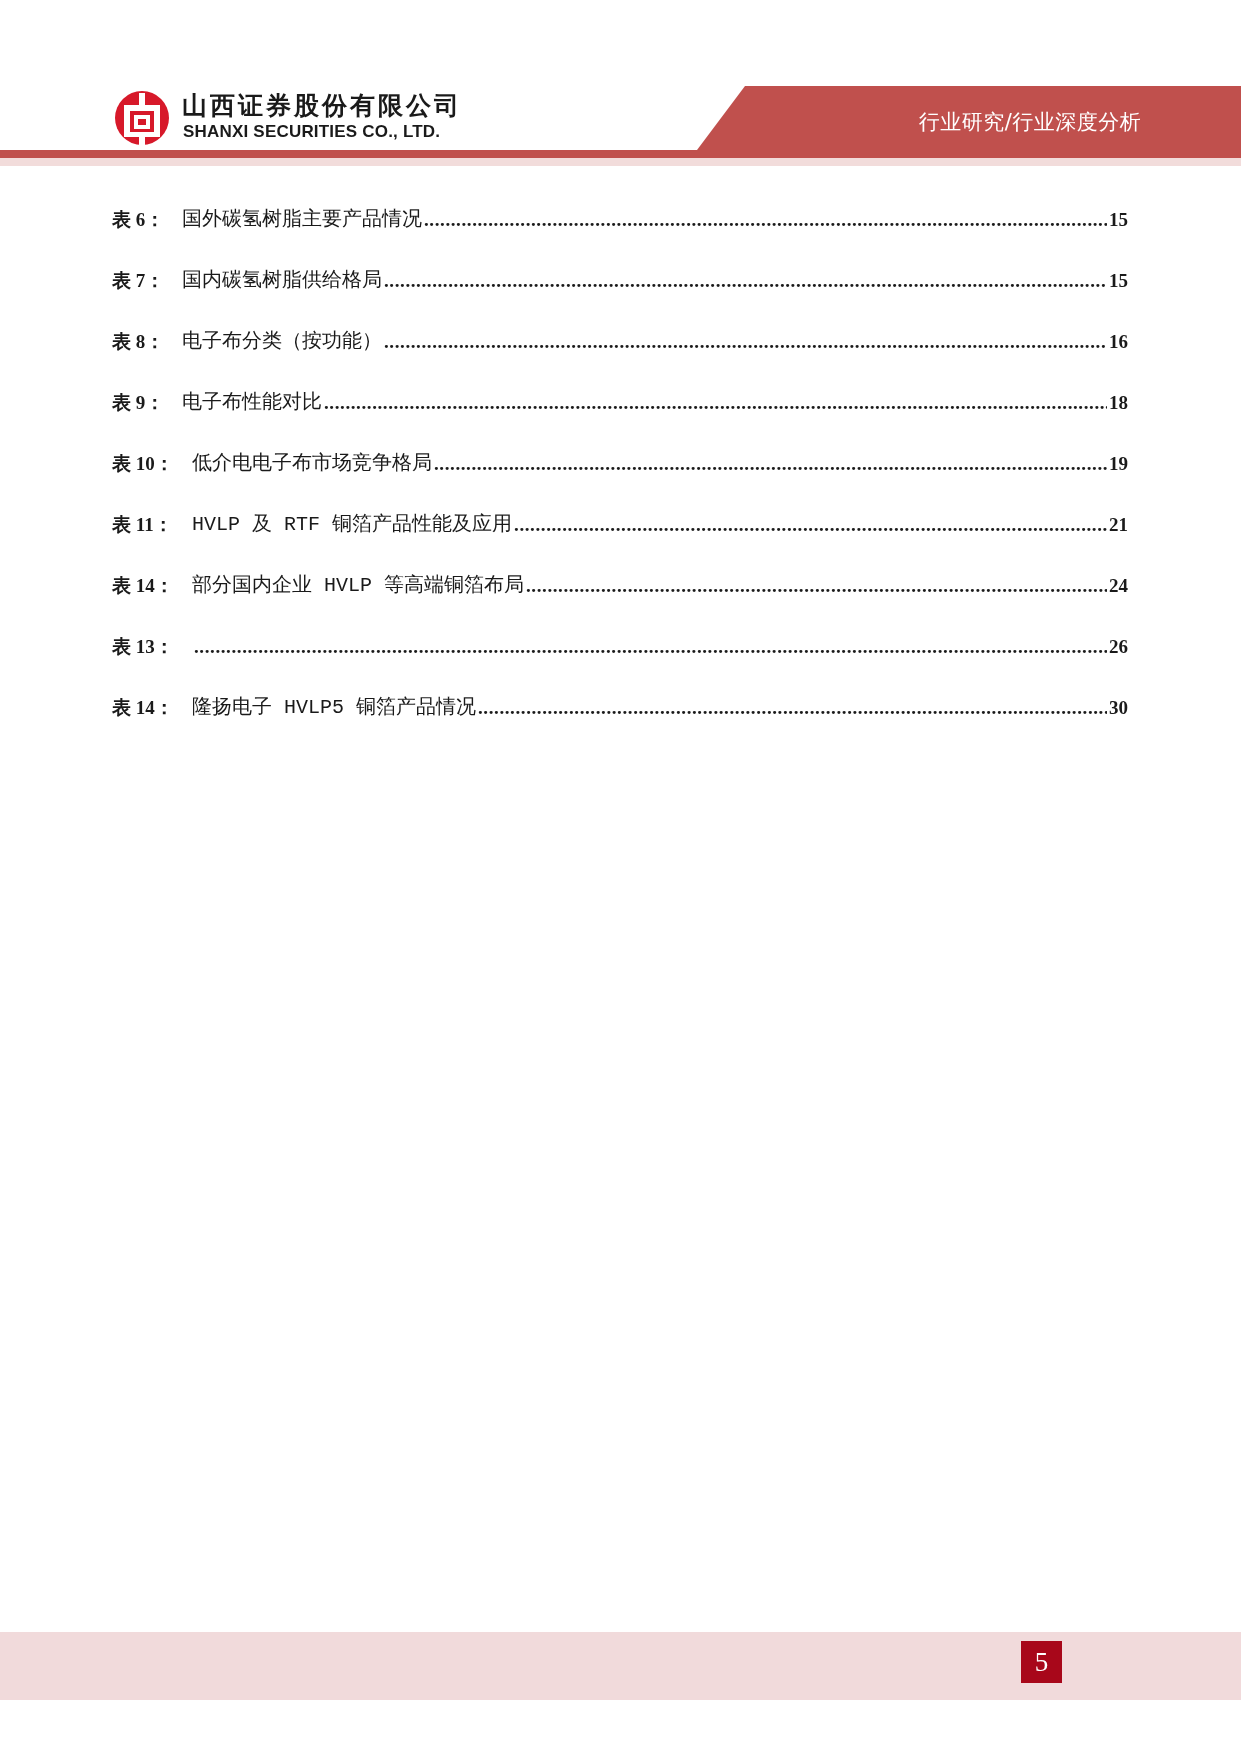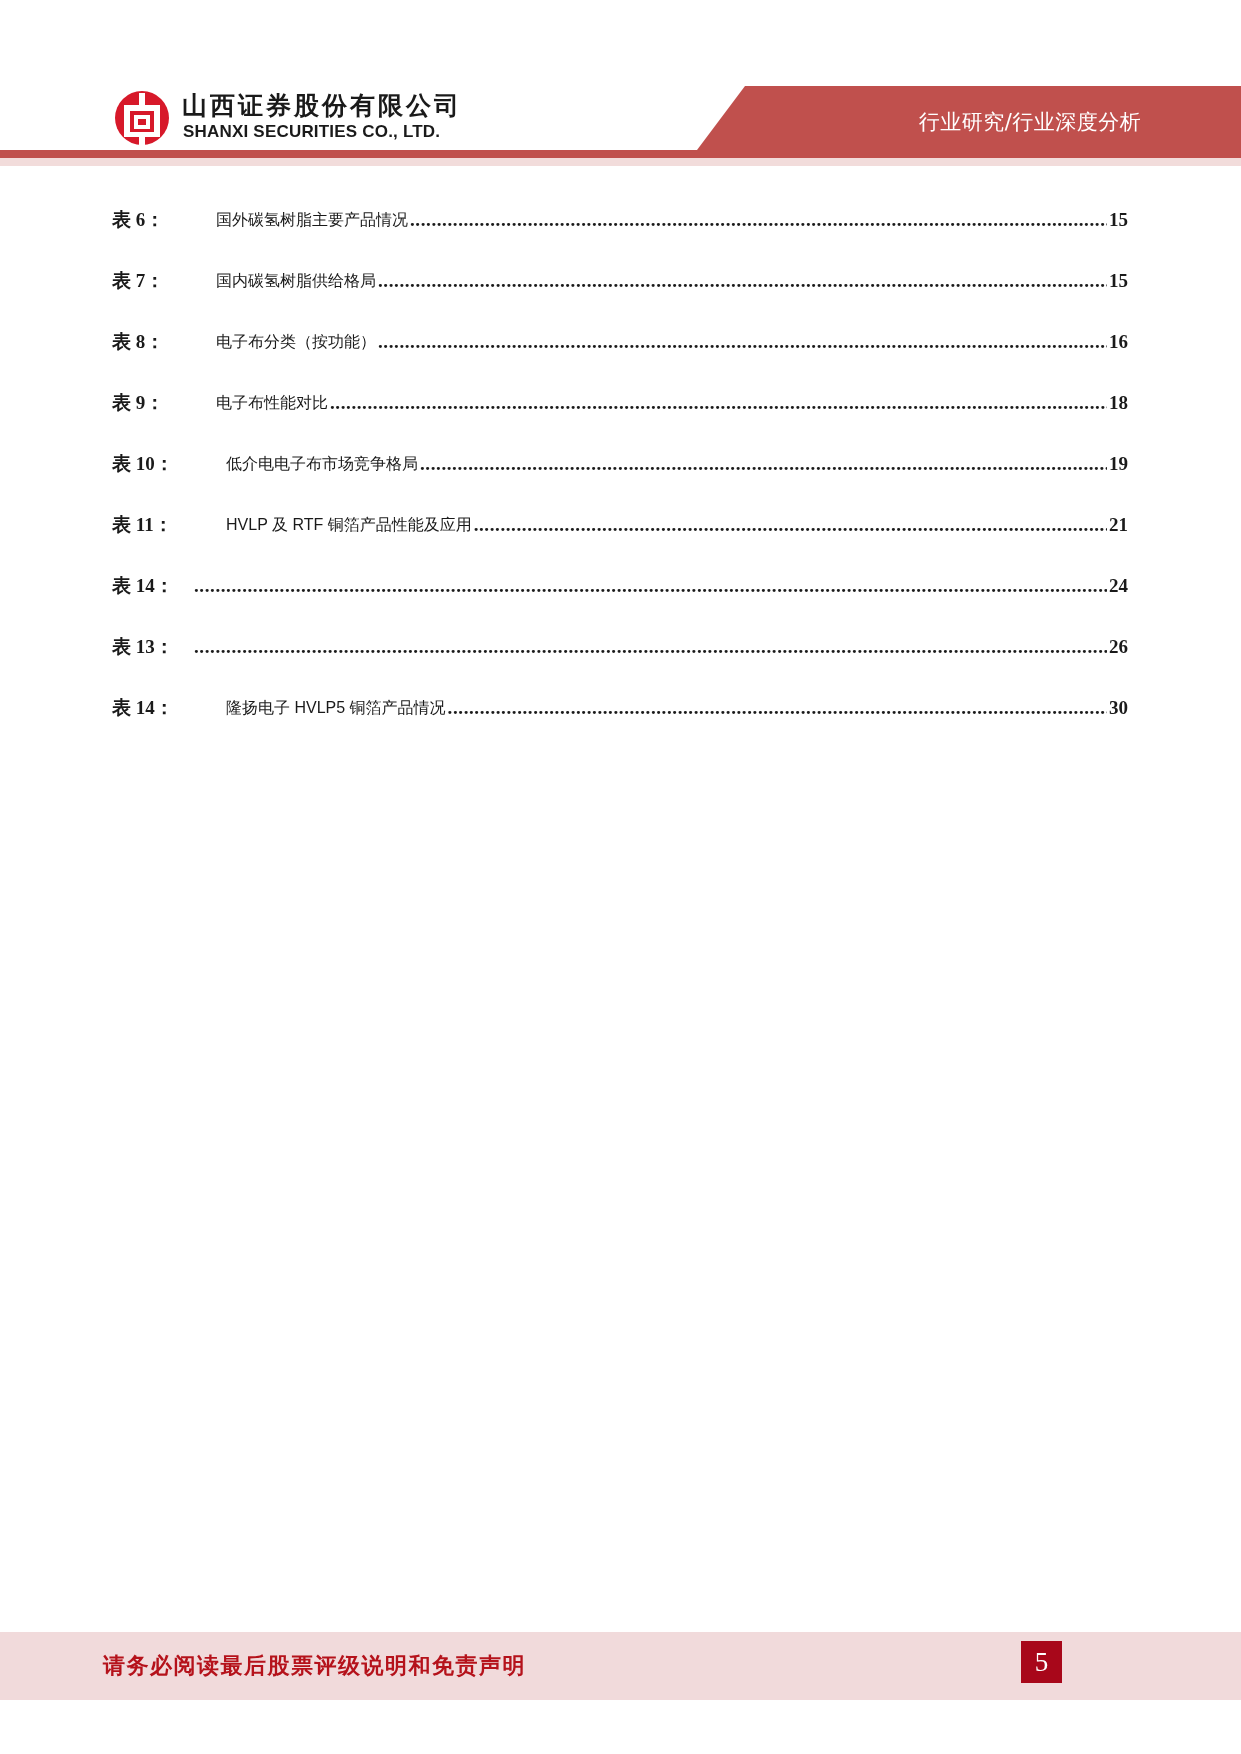--- a/index.html
+++ b/index.html
@@ -15,21 +15,21 @@
   .company-en { position: absolute; left: 183px; top: 122px; font-family: "Liberation Sans", sans-serif;
                 font-weight: bold; font-size: 17px; color: #1a1a1a; line-height: 20px; letter-spacing: 0.2px; }
   .report-type { position: absolute; left: 880px; top: 108px; width: 300px; font-family: "DejaVu Sans", sans-serif;
                  font-size: 21px; color: #ffffff; line-height: 28px; letter-spacing: 0.5px; text-align: center; }
 
   
   .toc { position: absolute; left: 112px; top: 205px; width: 1016px; }
   .toc-row { position: absolute; left: 0; width: 1016px; height: 30px; display: flex; align-items: center;
              font-size: 19px; line-height: 30px; }
   .toc-num { font-weight: bold; white-space: nowrap; }
-  .toc-title { white-space: nowrap; font-family: Liberation Sans, sans-serif; font-size: 16px; margin-left: 34px; }
+  .toc-title { white-space: nowrap; font-family: Liberation Mono, monospace; font-size: 20px; }
   .toc-dots { flex: 1; overflow: hidden; white-space: nowrap; font-weight: bold; margin: 0 2px; letter-spacing: 0.6px; }
   .toc-dots::after { content: "........................................................................................................................................................................................................................................................................................................"; }
   .toc-page { font-weight: bold; white-space: nowrap; }
 
   
   .footer { position: absolute; left: 0; top: 1632px; width: 1241px; height: 68px; background: #f1dadb; }
   .disclaimer { position: absolute; left: 103px; top: 18px; font-family: "DejaVu Serif", serif; font-weight: bold;
                 font-size: 22px; color: #b5121b; letter-spacing: 1.5px; line-height: 30px; }
   .page-box { position: absolute; left: 1021px; top: 9px; width: 41px; height: 42px; background: #a8071a;
               color: #ffffff; font-family: "Liberation Serif", serif; font-size: 27px; text-align: center; line-height: 42px; }
@@ -93,32 +93,32 @@
     <span class="toc-page">19</span>
   </div>
   <div class="toc-row" style="top:305px">
     <span class="toc-num" style="width:80px">表 11：</span>
     <span class="toc-title">HVLP 及 RTF 铜箔产品性能及应用</span>
     <span class="toc-dots"></span>
     <span class="toc-page">21</span>
   </div>
   <div class="toc-row" style="top:366px">
     <span class="toc-num" style="width:80px">表 14：</span>
+    <span class="toc-title">部分国内企业 HVLP 等高端铜箔布局</span>
     <span class="toc-dots"></span>
     <span class="toc-page">24</span>
   </div>
   <div class="toc-row" style="top:427px">
     <span class="toc-num" style="width:80px">表 13：</span>
     <span class="toc-dots"></span>
     <span class="toc-page">26</span>
   </div>
   <div class="toc-row" style="top:488px">
     <span class="toc-num" style="width:80px">表 14：</span>
     <span class="toc-title">隆扬电子 HVLP5 铜箔产品情况</span>
     <span class="toc-dots"></span>
     <span class="toc-page">30</span>
   </div>
 </div>
 
 <div class="footer">
-  <div class="disclaimer">请务必阅读最后股票评级说明和免责声明</div>
   <div class="page-box">5</div>
 </div>
 
 </body></html>

